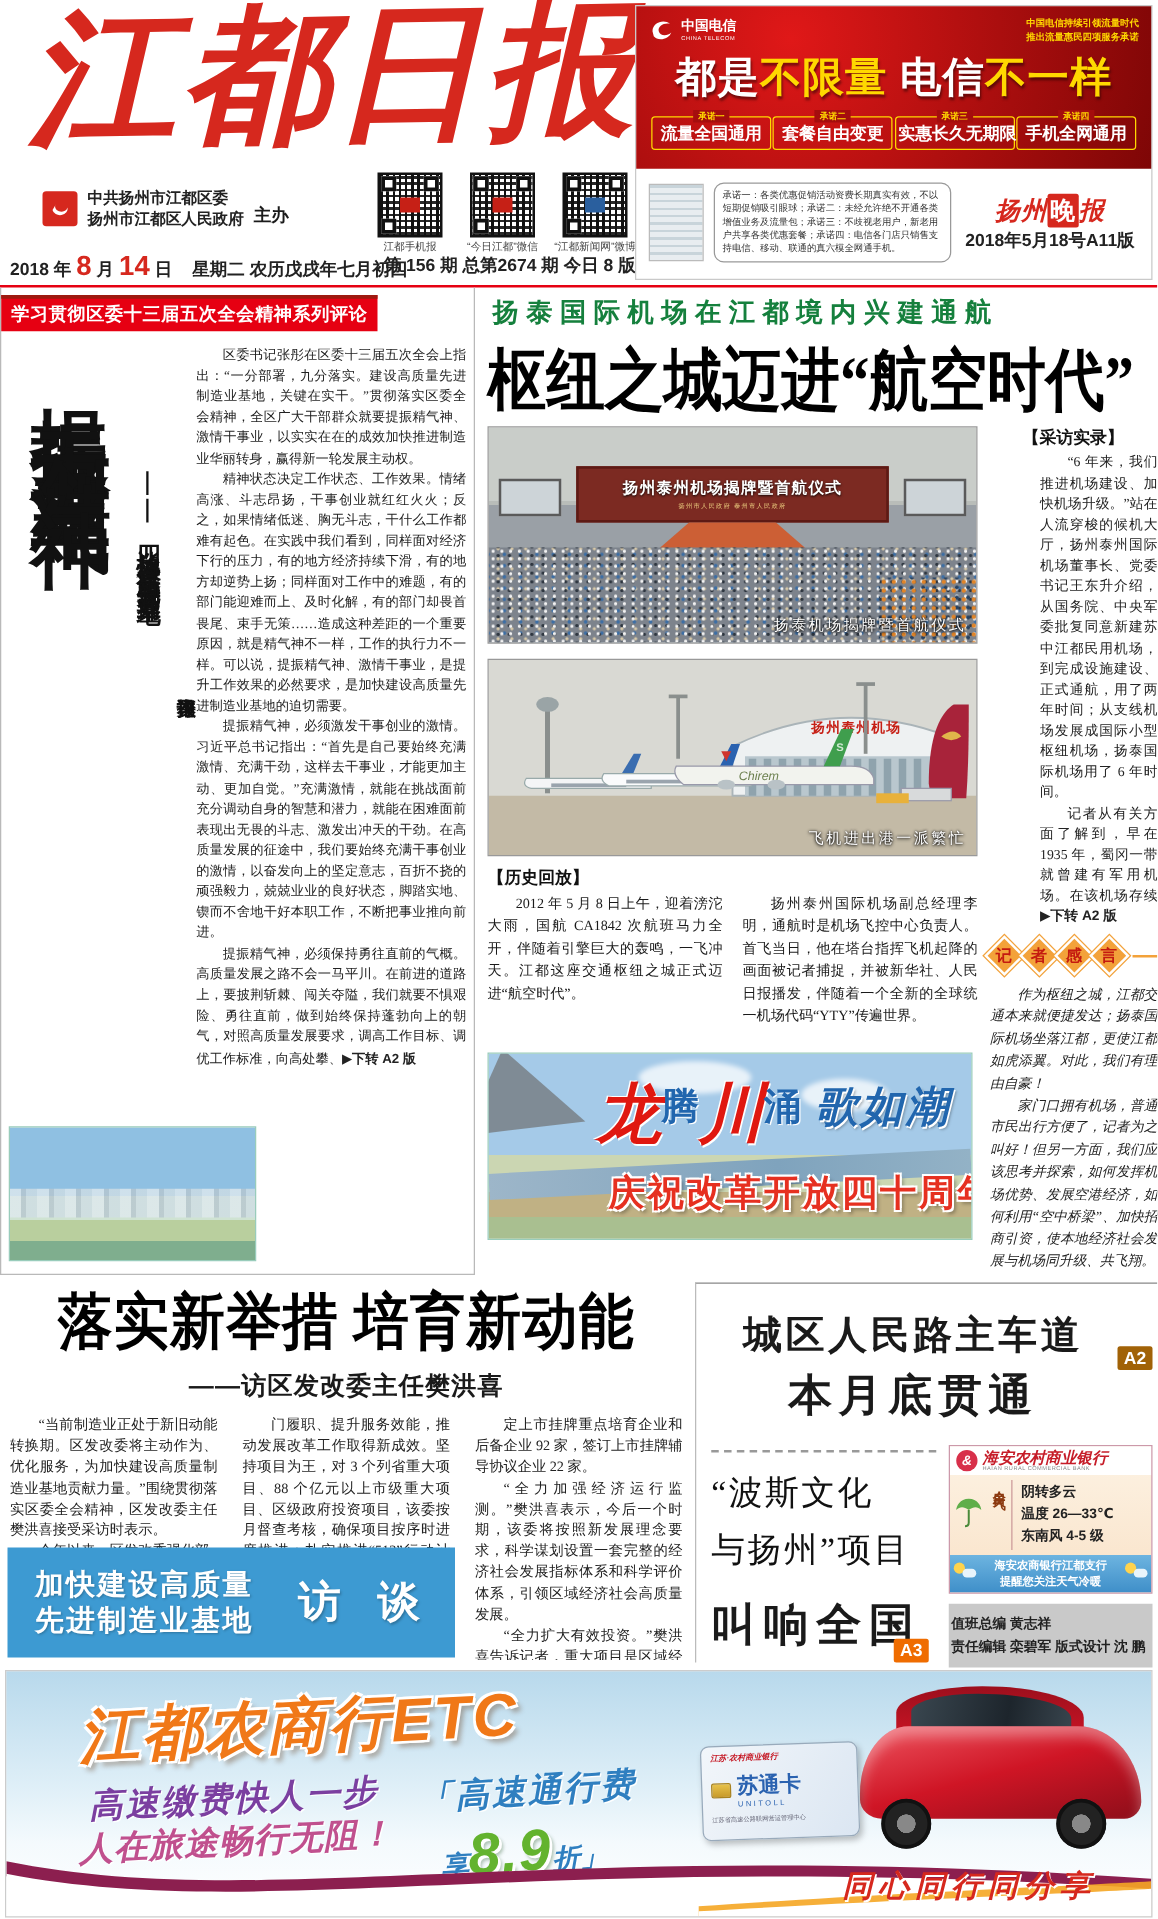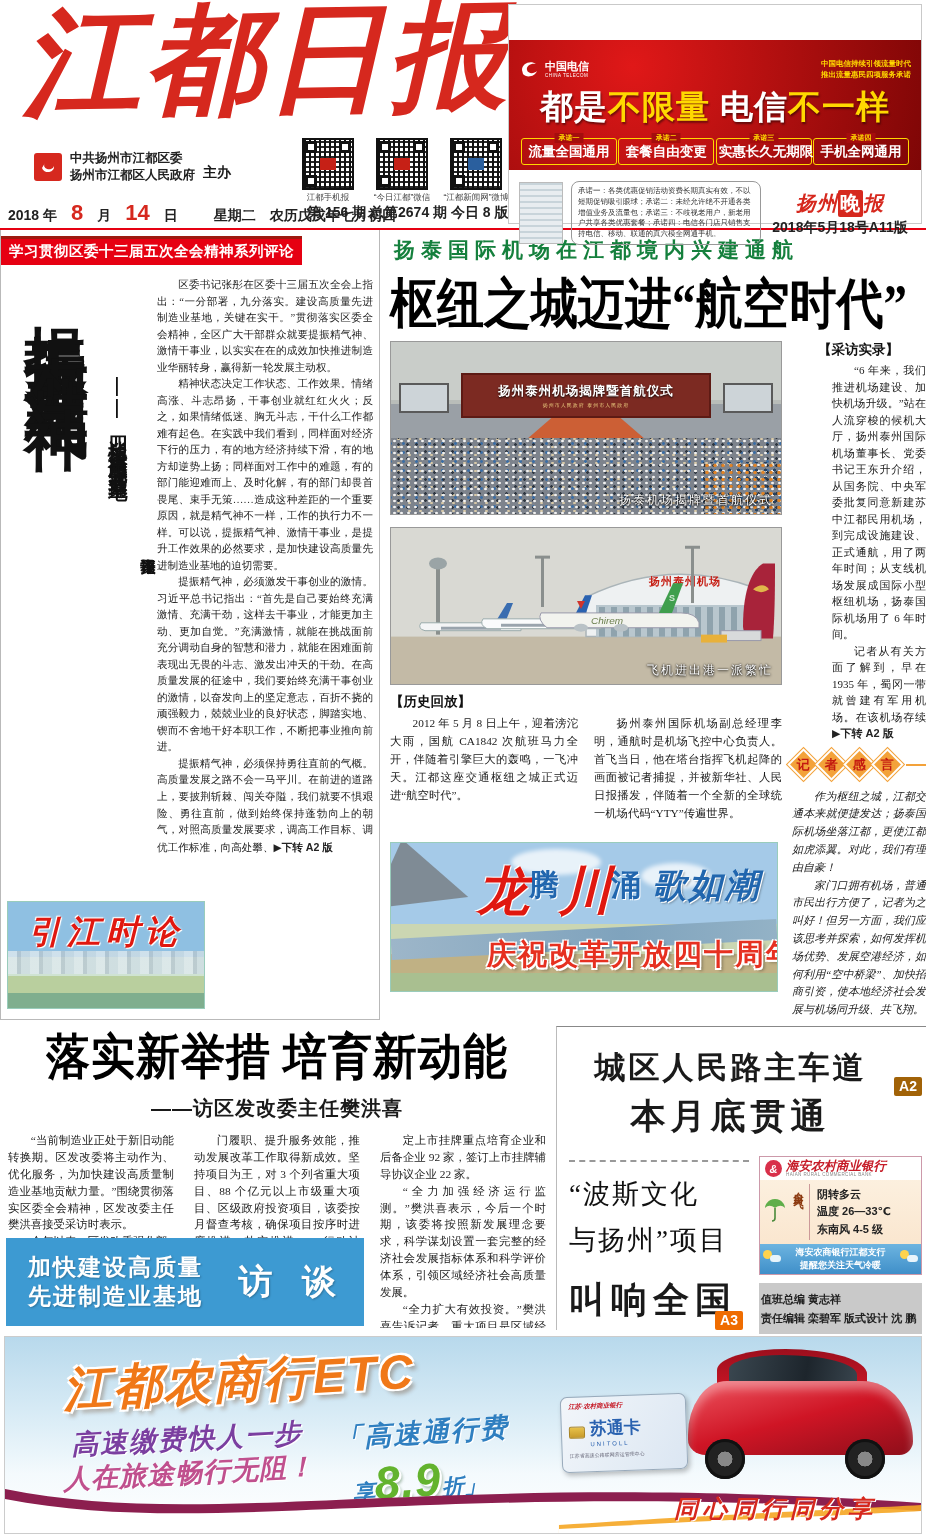--- a/index.html
+++ b/index.html
@@ -24,28 +24,28 @@
   .qr-item{display:flex;flex-direction:column;align-items:center;width:56px;}
   .qr{position:relative;width:52px;height:52px;border:2px solid #111;background:
       repeating-linear-gradient(0deg,rgba(17,17,17,.9) 0 2px,transparent 2px 5px),
       repeating-linear-gradient(90deg,#111 0 2px,#fff 2px 5px);}
   .qm{position:absolute;width:12px;height:12px;border:3px solid #111;background:#fff;}
   .qm.tl{left:1px;top:1px}.qm.tr{right:1px;top:1px}.qm.bl{left:1px;bottom:1px}
   .qr-center{position:absolute;left:50%;top:50%;transform:translate(-50%,-50%);
      width:16px;height:12px;font-size:5px;color:#fff;display:flex;align-items:center;justify-content:center;overflow:hidden;}
   .qr-center.red{background:#c62016}.qr-center.blue{background:#2a5f9e}
   .qr-label{font-size:8.5px;color:#444;margin-top:2px;white-space:nowrap;}
-  .date-row{position:absolute;left:8px;top:200px;width:500px;display:flex;align-items:baseline;gap:14px;font-size:14px;font-weight:bold;color:#222;white-space:nowrap;}
+  .date-row{position:absolute;left:8px;top:200px;width:500px;display:flex;align-items:baseline;gap:4px;font-size:14px;font-weight:bold;color:#222;white-space:nowrap;}
   .date-big{font-size:22px;color:var(--red);font-weight:bold;}
   .issue-row{position:absolute;left:307px;top:204px;font-size:14px;font-weight:bold;color:#222;white-space:nowrap;}
   .red-rule{position:absolute;left:0;bottom:0;width:100%;height:2px;background:var(--rule-red);}
 
   
   .telecom-ad{position:absolute;left:508px;top:4px;width:414px;height:220px;border:1px solid #c9c9c9;background:#fff;}
-  .tel-red{position:relative;height:130px;background:radial-gradient(circle at 30% 20%,#e01818,#a50d0d 60%,#7e0606);overflow:hidden;padding:18px 10px 0;margin-top:35px;}
+  .tel-red{position:relative;height:130px;background:radial-gradient(circle at 30% 20%,#e01818,#a50d0d 60%,#7e0606);overflow:hidden;padding:8px 10px 0;}
   .tel-brandrow{display:flex;justify-content:space-between;align-items:flex-start;}
   .tel-logo{display:flex;align-items:center;gap:4px;color:#fff;}
   .tel-logo-name{font-size:11px;font-weight:bold;line-height:1.1;}
   .tel-logo-en{font-size:4.5px;letter-spacing:.5px;}
   .tel-tag{text-align:right;font-size:7.5px;color:#ffd800;font-weight:bold;line-height:1.5;}
   .tel-headline{text-align:center;font-size:33px;font-weight:900;letter-spacing:1px;margin-top:4px;
      color:#fff;text-shadow:1px 2px 2px rgba(0,0,0,.45);white-space:nowrap;}
   .tel-headline .yl{color:#ffd800;}
   .tel-promises{display:flex;justify-content:space-between;margin-top:8px;padding:0 2px;}
   .tel-promise{position:relative;width:96px;border:1.5px solid #ffd800;border-radius:3px;padding:4px 2px 3px;text-align:center;}
@@ -341,21 +341,20 @@
         <div class="v-sub">——四谈加快建设高质量先进制造业基地</div>
         <div class="v-byline">本报评论员</div>
         <div class="ed-text">
           <p>区委书记张彤在区委十三届五次全会上指出：“一分部署，九分落实。建设高质量先进制造业基地，关键在实干。”贯彻落实区委全会精神，全区广大干部群众就要提振精气神、激情干事业，以实实在在的成效加快推进制造业华丽转身，赢得新一轮发展主动权。</p>
           <p>精神状态决定工作状态、工作效果。情绪高涨、斗志昂扬，干事创业就红红火火；反之，如果情绪低迷、胸无斗志，干什么工作都难有起色。在实践中我们看到，同样面对经济下行的压力，有的地方经济持续下滑，有的地方却逆势上扬；同样面对工作中的难题，有的部门能迎难而上、及时化解，有的部门却畏首畏尾、束手无策……造成这种差距的一个重要原因，就是精气神不一样，工作的执行力不一样。可以说，提振精气神、激情干事业，是提升工作效果的必然要求，是加快建设高质量先进制造业基地的迫切需要。</p>
           <p>提振精气神，必须激发干事创业的激情。习近平总书记指出：“首先是自己要始终充满激情、充满干劲，这样去干事业，才能更加主动、更加自觉。”充满激情，就能在挑战面前充分调动自身的智慧和潜力，就能在困难面前表现出无畏的斗志、激发出冲天的干劲。在高质量发展的征途中，我们要始终充满干事创业的激情，以奋发向上的坚定意志，百折不挠的顽强毅力，兢兢业业的良好状态，脚踏实地、锲而不舍地干好本职工作，不断把事业推向前进。</p>
           <p><span>提振精气神，必须保持勇往直前的气概。高质量发展之路不会一马平川。在前进的道路上，要披荆斩棘、闯关夺隘，我们就要不惧艰险、勇往直前，做到始终保持蓬勃向上的朝气，对照高质量发展要求，调高工作目标、调优工作标准，向高处攀、</span><span class="jump">▶下转 A2 版</span></p>
         </div>
         <div class="yinjiang">
           <div class="yj-city"></div>
-          <div class="yj-text">引江时论</div>
         </div>
       </div>
     </section>
 
     <section class="main-article">
       <div class="kicker">扬泰国际机场在江都境内兴建通航</div>
       <h1 class="main-headline">枢纽之城迈进“航空时代”</h1>
       <div class="article-cols">
         <div class="col-photos">
 

